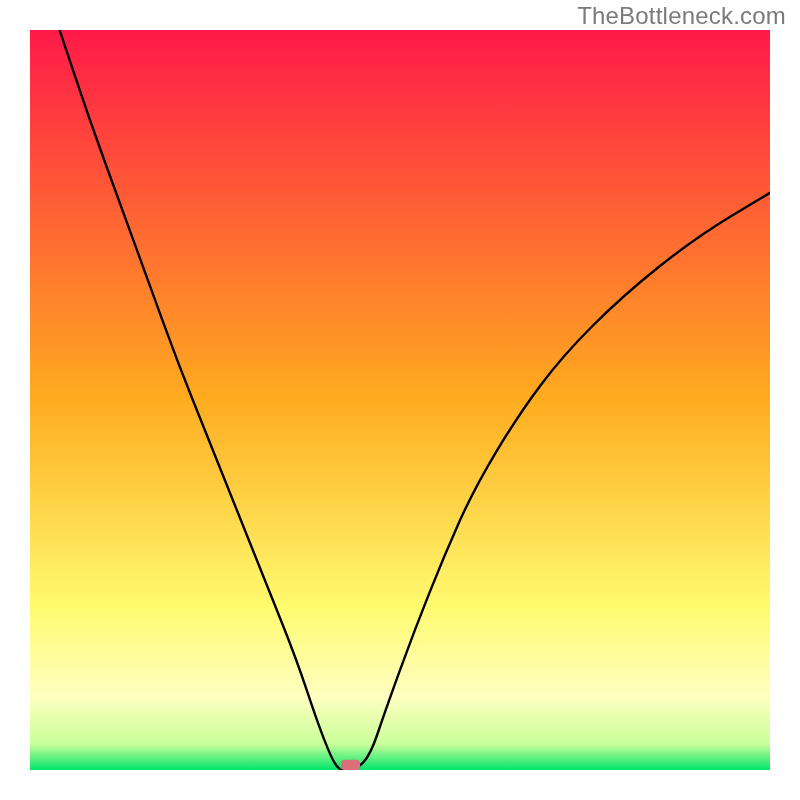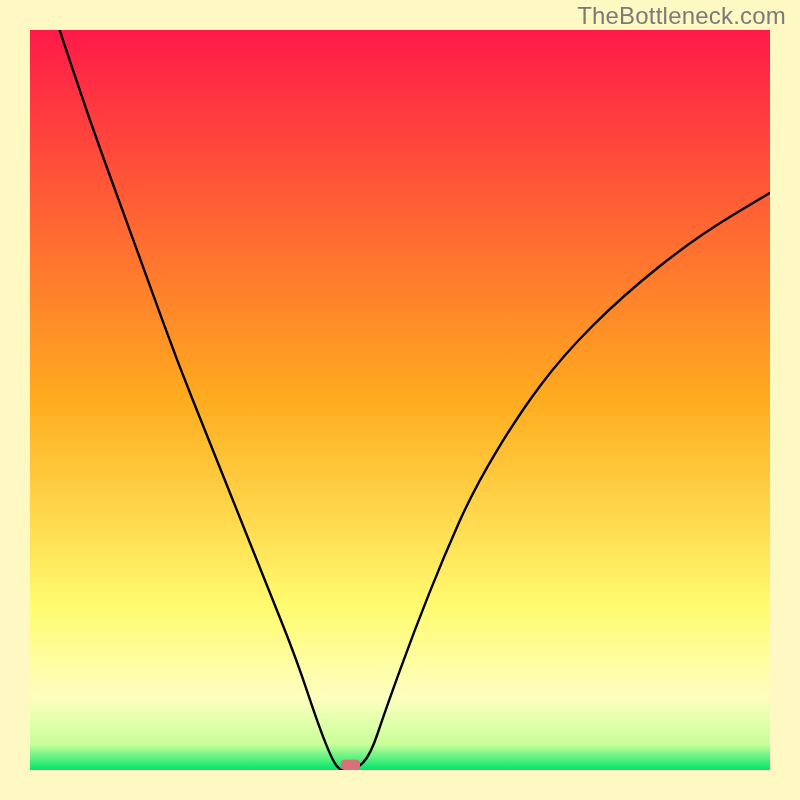--- a/index.html
+++ b/index.html
@@ -10,21 +10,21 @@
     background: #000;
     font-family: Arial, Helvetica, sans-serif;
     overflow: hidden;
   }
   .frame {
     position: absolute;
     top: 0;
     left: 0;
     width: 800px;
     height: 800px;
-    background: #fef9c3;
+    background: #ffffff;
   }
   .watermark {
     position: absolute;
     top: 2px;
     right: 14px;
     color: #7a7a7a;
     font-size: 24px;
     font-weight: 500;
     letter-spacing: 0.2px;
   }

